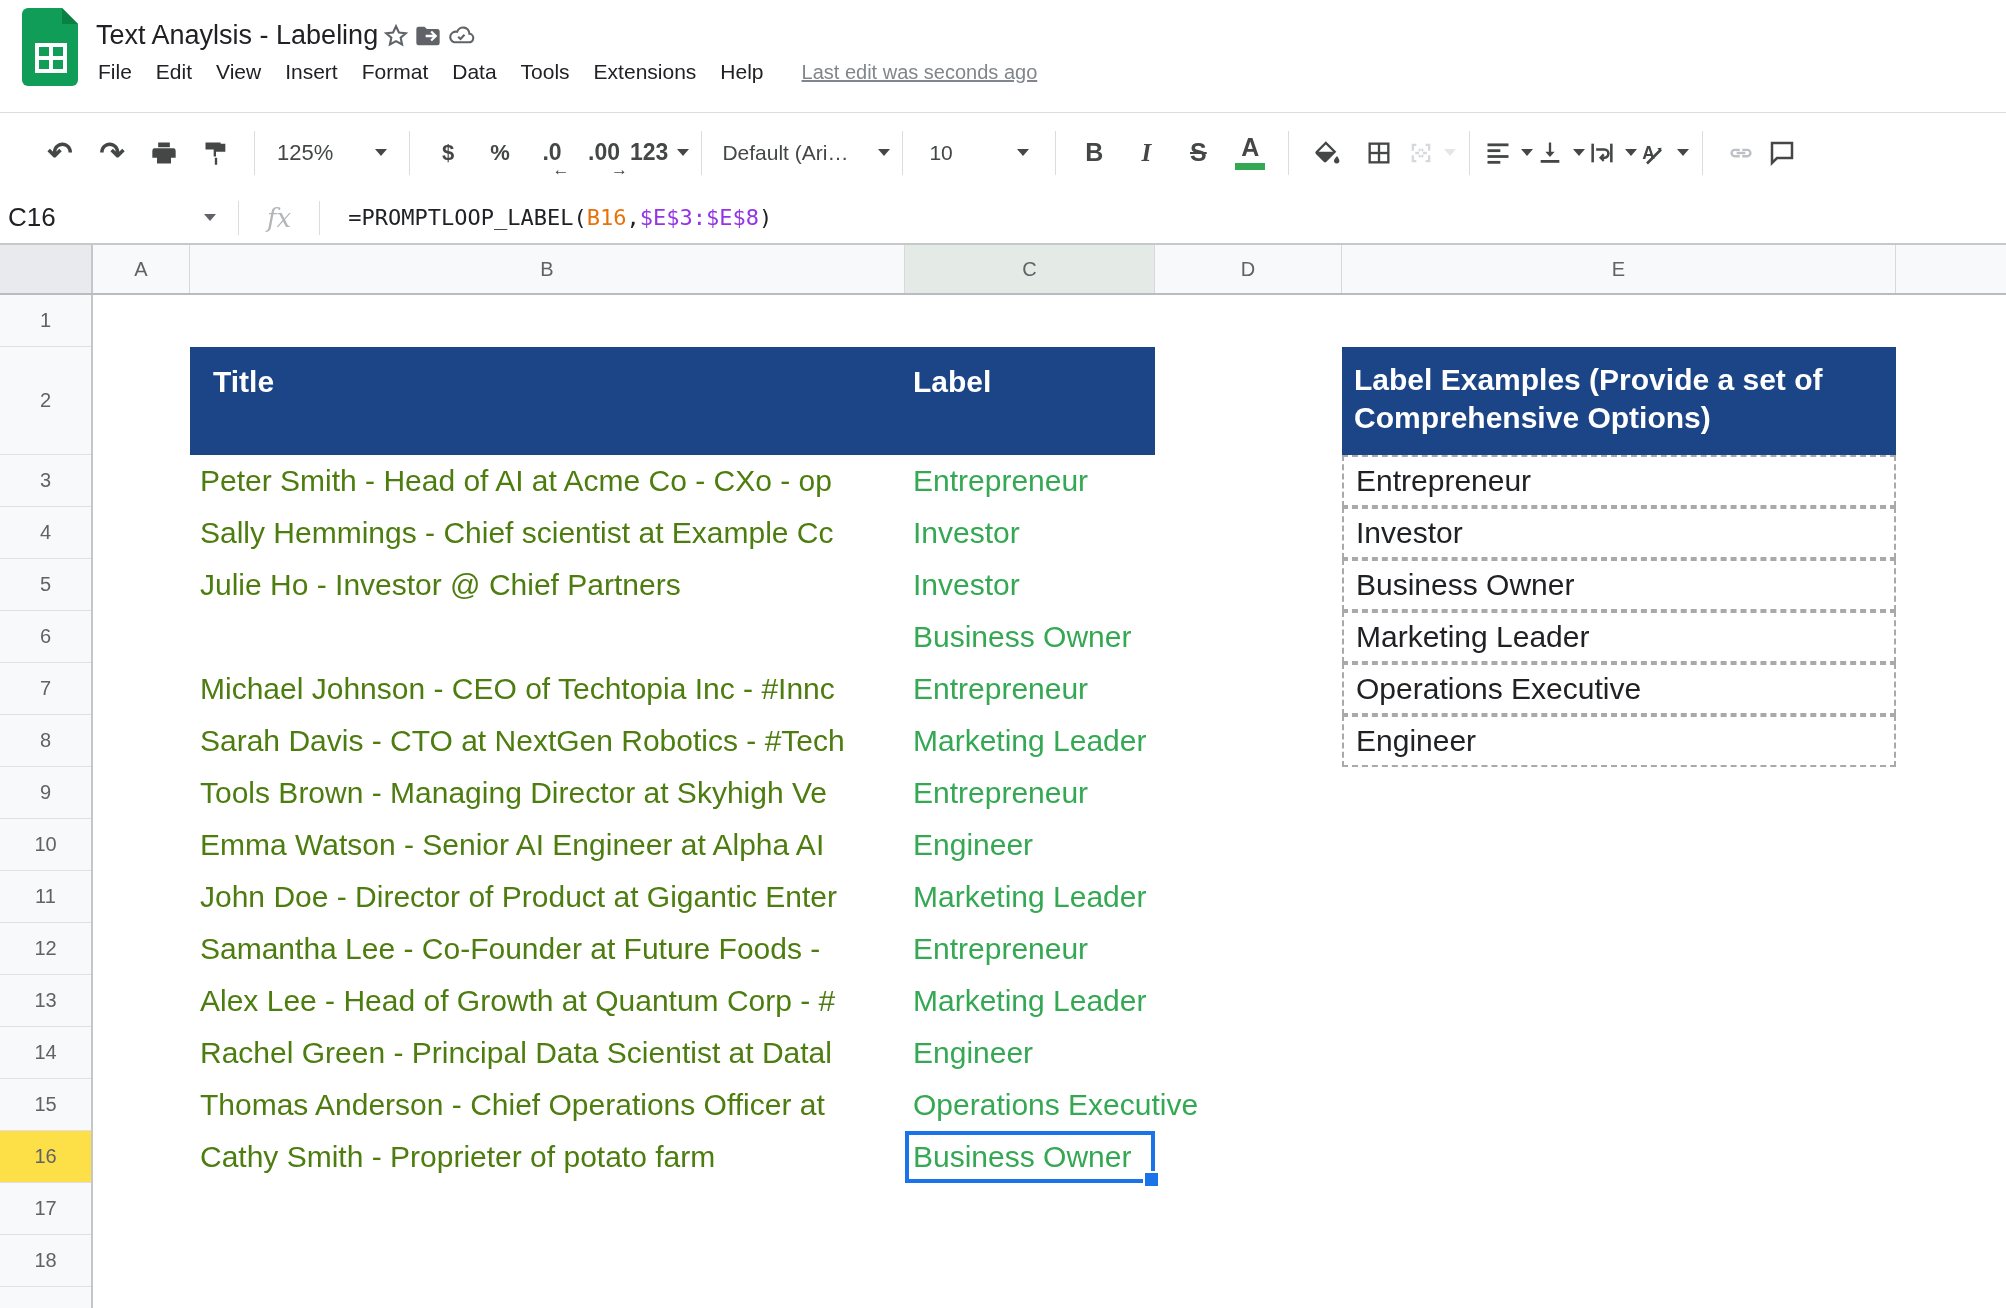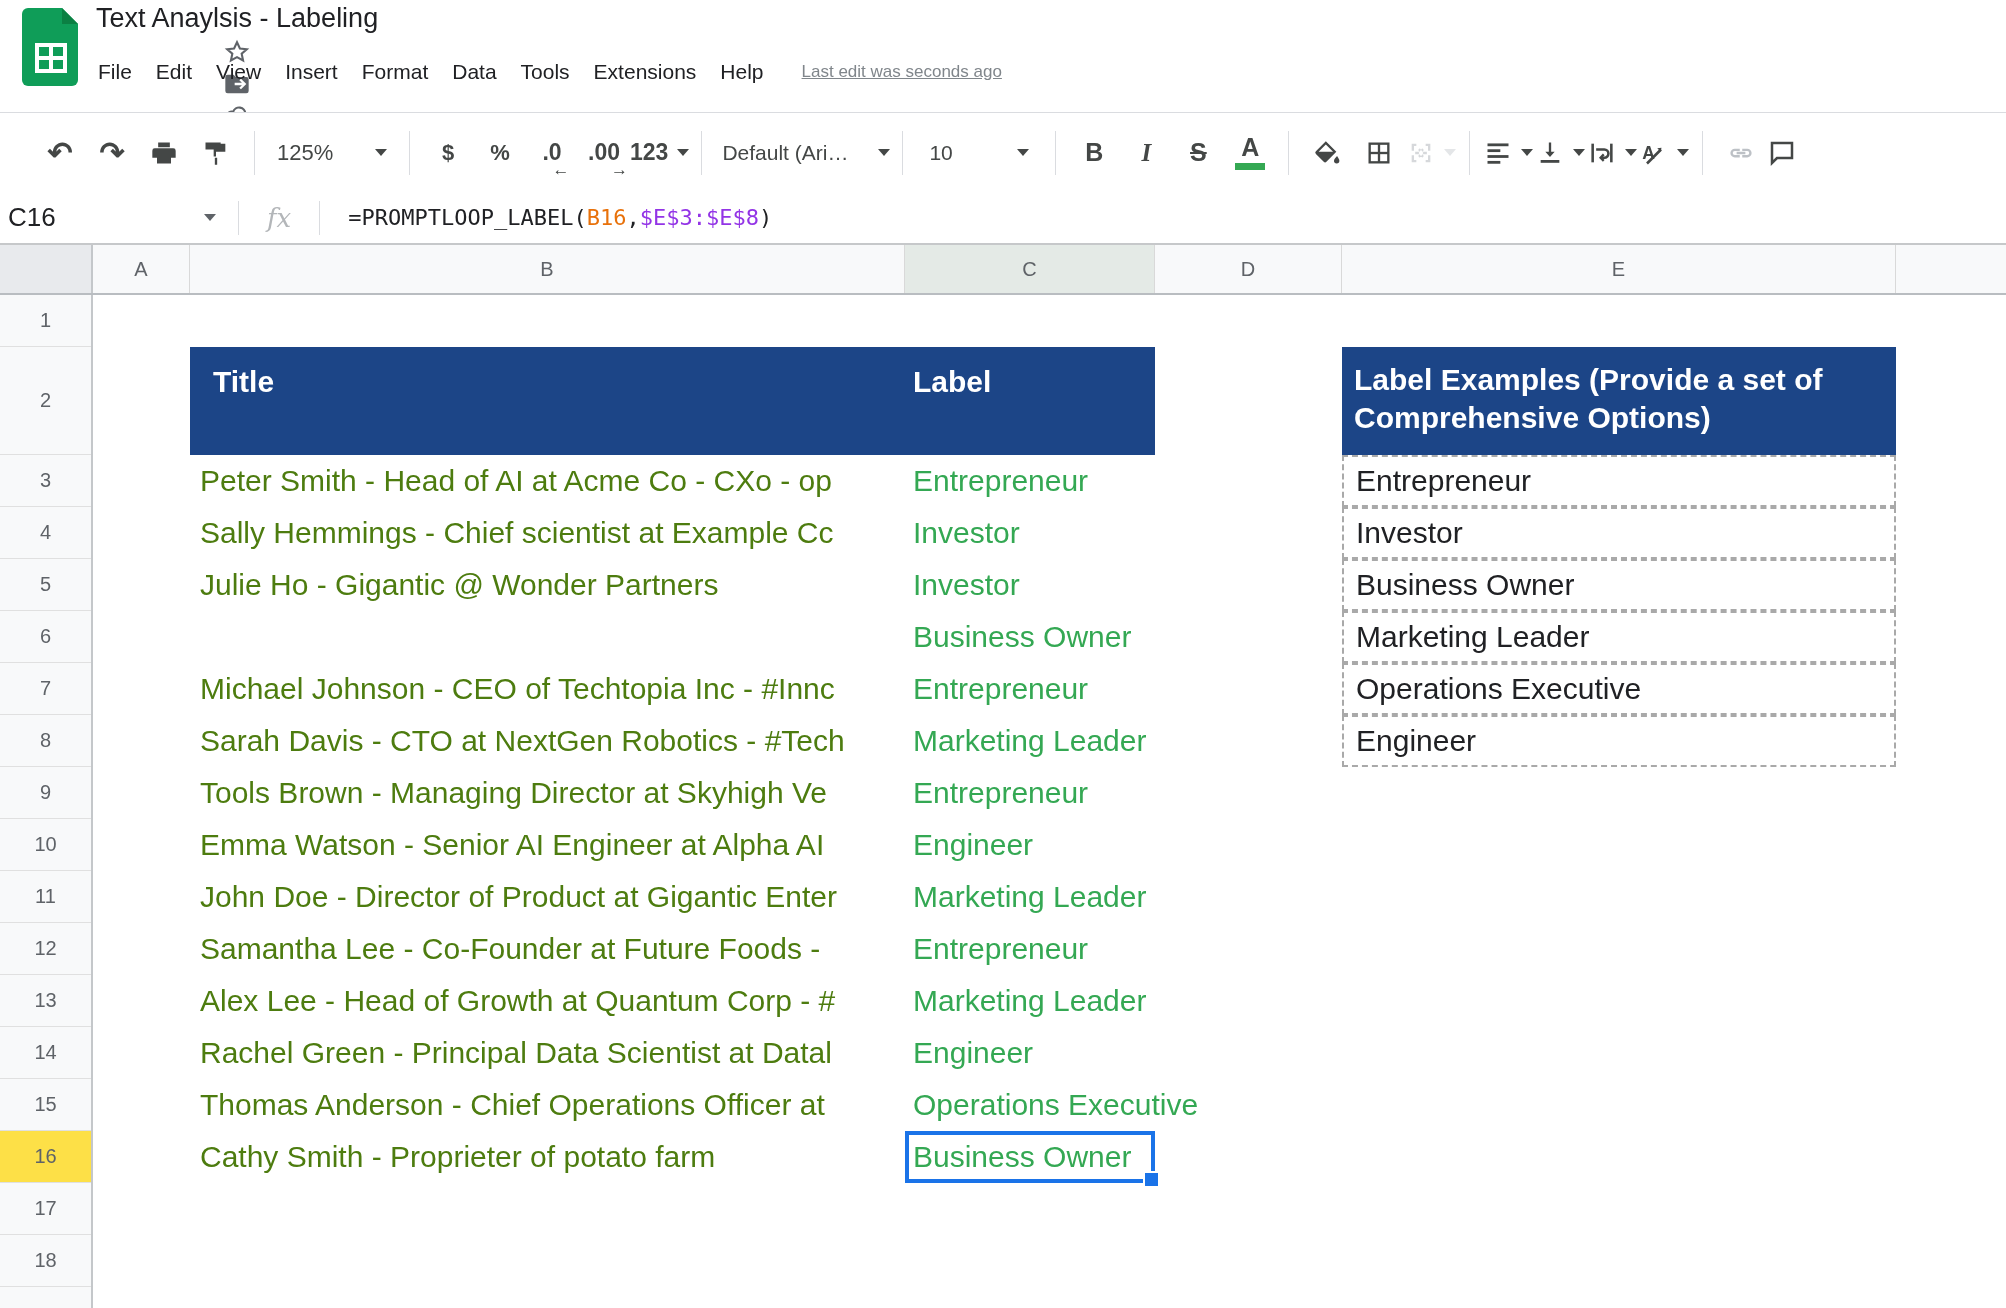--- a/index.html
+++ b/index.html
@@ -2,26 +2,26 @@
 <html><head>
 <meta charset="utf-8">
 <style>
   html,body{margin:0;padding:0;background:#fff;}
   .stage{position:relative;width:2006px;height:1308px;overflow:hidden;background:#fff;
          font-family:"Liberation Sans",sans-serif;color:#202124;}
 
   
   .titlebar{position:absolute;left:0;top:0;width:2006px;height:112px;background:#fff;}
   .logo{position:absolute;left:22px;top:8px;}
-  .title-row{position:absolute;left:96px;top:3px;display:flex;align-items:center;gap:4px;flex-direction:column;}
+  .title-row{position:absolute;left:96px;top:20px;display:flex;align-items:center;gap:4px;}
   .doc-title{font-size:27px;color:#202124;}
   .tb-ico{display:flex;align-items:center;}
   .menubar{position:absolute;left:86px;top:56px;display:flex;align-items:center;font-size:21px;color:#202124;}
   .menu-item{padding:4px 12px;cursor:default;}
-  .last-edit{margin-left:26px;color:#80868b;text-decoration:underline;font-size:17px;}
+  .last-edit{margin-left:26px;color:#80868b;text-decoration:underline;font-size:20px;}
 
   
   .toolbar{position:absolute;left:0;top:112px;width:2006px;height:80px;border-top:1px solid #dadce0;
            display:flex;align-items:center;padding-left:34px;box-sizing:border-box;background:#fff;}
   .tbtn{min-width:52px;height:52px;display:flex;align-items:center;justify-content:center;
         color:#444746;font-size:22px;gap:9px;}
   .sep{width:1px;height:44px;background:#dadce0;margin:0 12px;flex:0 0 auto;}
   .caret{width:0;height:0;border-left:6px solid transparent;border-right:6px solid transparent;
          border-top:7px solid #444746;}
   .caret.lt{border-top-color:#bdc1c6;}
@@ -317,21 +317,21 @@
     <span class="hdrtext" style="left:820px;top:68px;">Label</span>
 
     <div class="hdrblock" style="left:1249px;top:52px;width:554px;height:108px;">
       <div class="hdrtext" style="position:static;padding:14px 0 0 12px;">Label Examples (Provide a set of Comprehensive Options)</div>
     </div>
 
     <div class="bcell" style="top:160px;">Peter Smith - Head of AI at Acme Co - CXo - op</div>
     <div class="ccell" style="top:160px;">Entrepreneur</div>
     <div class="bcell" style="top:212px;">Sally Hemmings - Chief scientist at Example Cc</div>
     <div class="ccell" style="top:212px;">Investor</div>
-    <div class="bcell" style="top:264px;">Julie Ho - Gigantic @ Wonder Partners</div>
+    <div class="bcell" style="top:264px;">Julie Ho - Investor @ Chief Partners</div>
     <div class="ccell" style="top:264px;">Investor</div>
     <div class="ccell" style="top:316px;">Business Owner</div>
     <div class="bcell" style="top:368px;">Michael Johnson - CEO of Techtopia Inc - #Innc</div>
     <div class="ccell" style="top:368px;">Entrepreneur</div>
     <div class="bcell" style="top:420px;">Sarah Davis - CTO at NextGen Robotics - #Tech</div>
     <div class="ccell" style="top:420px;">Marketing Leader</div>
     <div class="bcell" style="top:472px;">Tools Brown - Managing Director at Skyhigh Ve</div>
     <div class="ccell" style="top:472px;">Entrepreneur</div>
     <div class="bcell" style="top:524px;">Emma Watson - Senior AI Engineer at Alpha AI</div>
     <div class="ccell" style="top:524px;">Engineer</div>

